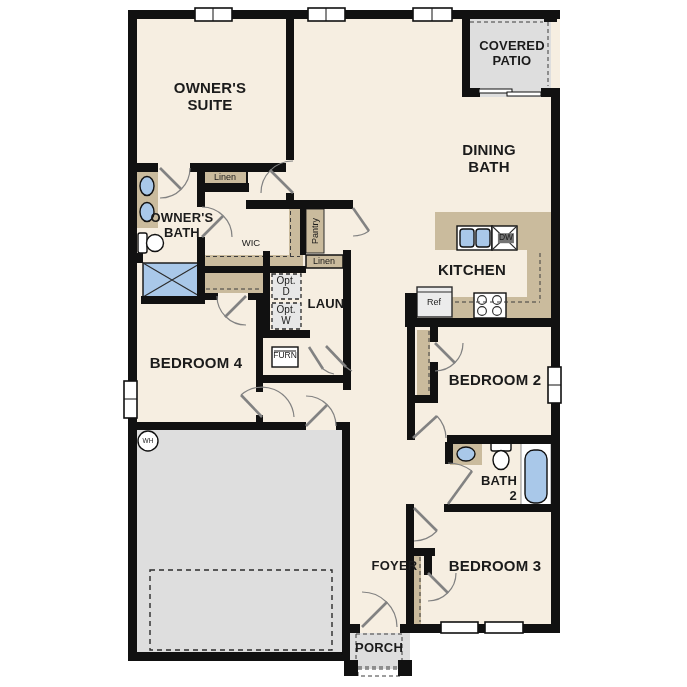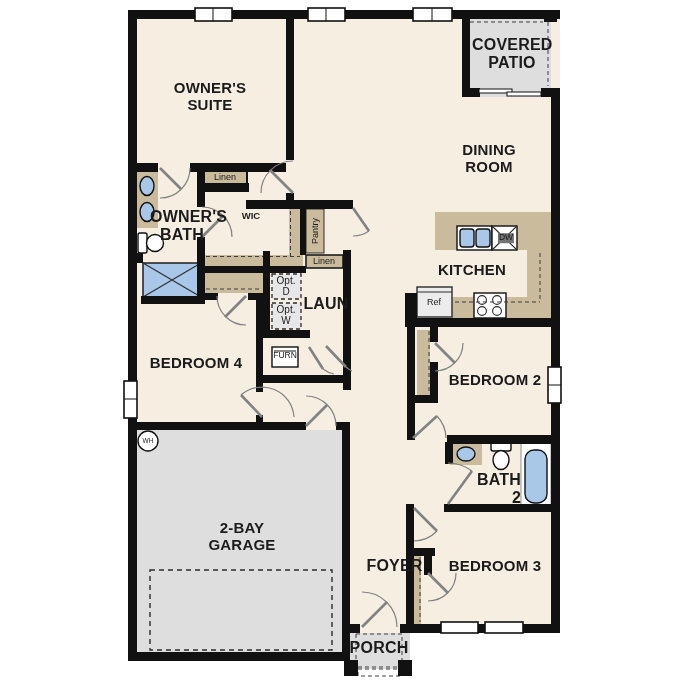--- a/index.html
+++ b/index.html
@@ -19,22 +19,22 @@
   .leaf{stroke:var(--c-swing);stroke-width:2.6;fill:none;}
   .dash{stroke:#2c2c2c;stroke-width:1.4;fill:none;stroke-dasharray:5 4;}
   .dashthin{stroke:#3c3c3c;stroke-width:1;fill:none;stroke-dasharray:4 3;}
   .optbox{fill:#e7e7e7;stroke:#2c2c2c;stroke-width:1.3;stroke-dasharray:4 3;}
   .equip{fill:#ececec;stroke:#2c2c2c;stroke-width:1.4;}
   .thin{stroke:#2c2c2c;stroke-width:1.1;fill:none;}
   
   .lbl{position:absolute;transform:translate(-50%,-50%);color:var(--c-label);
        font-weight:bold;font-size:15px;line-height:1.13;text-align:center;
        white-space:pre-line;letter-spacing:.2px;}
-  .s11{font-size:16px;}
-  .s105{font-size:16px;}
+  .s11{font-size:13px;}
+  .s105{font-size:13px;}
   .s95{font-size:9.5px;font-weight:normal;letter-spacing:0;}
   .s9{font-size:9px;font-weight:normal;letter-spacing:0;}
   .s85{font-size:8.5px;font-weight:normal;letter-spacing:0;}
   .s8{font-size:10px;font-weight:normal;letter-spacing:0;line-height:1.05;}
   .s65{font-size:6.5px;font-weight:normal;letter-spacing:0;}
   .rot{transform:translate(-50%,-50%) rotate(-90deg);}
   .nowrap{white-space:nowrap;}
   .w96{width:96px;} .w80{width:80px;} .w64{width:64px;} .w90{width:90px;}
   .bg{background:#737373;padding:0 1px;}
   .sb{font-weight:normal;}
@@ -208,36 +208,35 @@
       <path class="door" d="M437,531 A33,33 0 0 1 414,541"></path>
       <path class="door" d="M428,601 A28,28 0 0 0 456,573"></path>
       <path class="leaf" d="M428,573 L448,593"></path>
       <path class="door" d="M362,592 A35,35 0 0 1 397,627"></path>
       <path class="leaf" d="M362,627 L387,602"></path>
     </g>
   </svg>
 
   <div class="lbl w96" style="left:210px;top:97px;">OWNER'S SUITE</div>
   <div class="lbl w80 s105" style="left:512px;top:54px;">COVERED PATIO</div>
-  <div class="lbl w80" style="left:489px;top:159px;">DINING ROOM</div>
+  <div class="lbl w80" style="left:489px;top:159px;">DINING BATH</div>
   <div class="lbl nowrap" style="left:472px;top:270px;">KITCHEN</div>
   <div class="lbl w64 s105" style="left:182px;top:226px;">OWNER'S BATH</div>
-  <div class="lbl s95" style="left:251px;top:216px;font-weight:bold;">WIC</div>
+  <div class="lbl s95" style="left:251px;top:243px;">WIC</div>
   <div class="lbl s9" style="left:225px;top:177px;">Linen</div>
   <div class="lbl s9 rot nowrap" style="left:315px;top:231px;">Pantry</div>
   <div class="lbl s9" style="left:324px;top:261px;">Linen</div>
   <div class="lbl s11" style="left:326px;top:304px;">LAUN</div>
   <div class="lbl s8" style="left:286px;top:286px;">Opt.
 D</div>
   <div class="lbl s8" style="left:286px;top:315px;">Opt.
 W</div>
   <div class="lbl s85 sb" style="left:285px;top:356px;">FURN</div>
   <div class="lbl nowrap" style="left:196px;top:363px;">BEDROOM 4</div>
   <div class="lbl s65" style="left:148px;top:441px;">WH</div>
-  <div class="lbl w90" style="left:242px;top:537px;">2-BAY GARAGE</div>
   <div class="lbl nowrap" style="left:495px;top:380px;">BEDROOM 2</div>
   <div class="lbl s11" style="left:499px;top:489px;text-align:right;">BATH
 2</div>
   <div class="lbl nowrap" style="left:495px;top:566px;">BEDROOM 3</div>
   <div class="lbl s11" style="left:379px;top:566px;padding-left:31px;">FOYER</div>
   <div class="lbl s11" style="left:379px;top:648px;">PORCH</div>
   <div class="lbl s9" style="left:434px;top:302px;">Ref</div>
   <div class="lbl s85 bg" style="left:506px;top:238px;">DW</div>
 </div>
 

